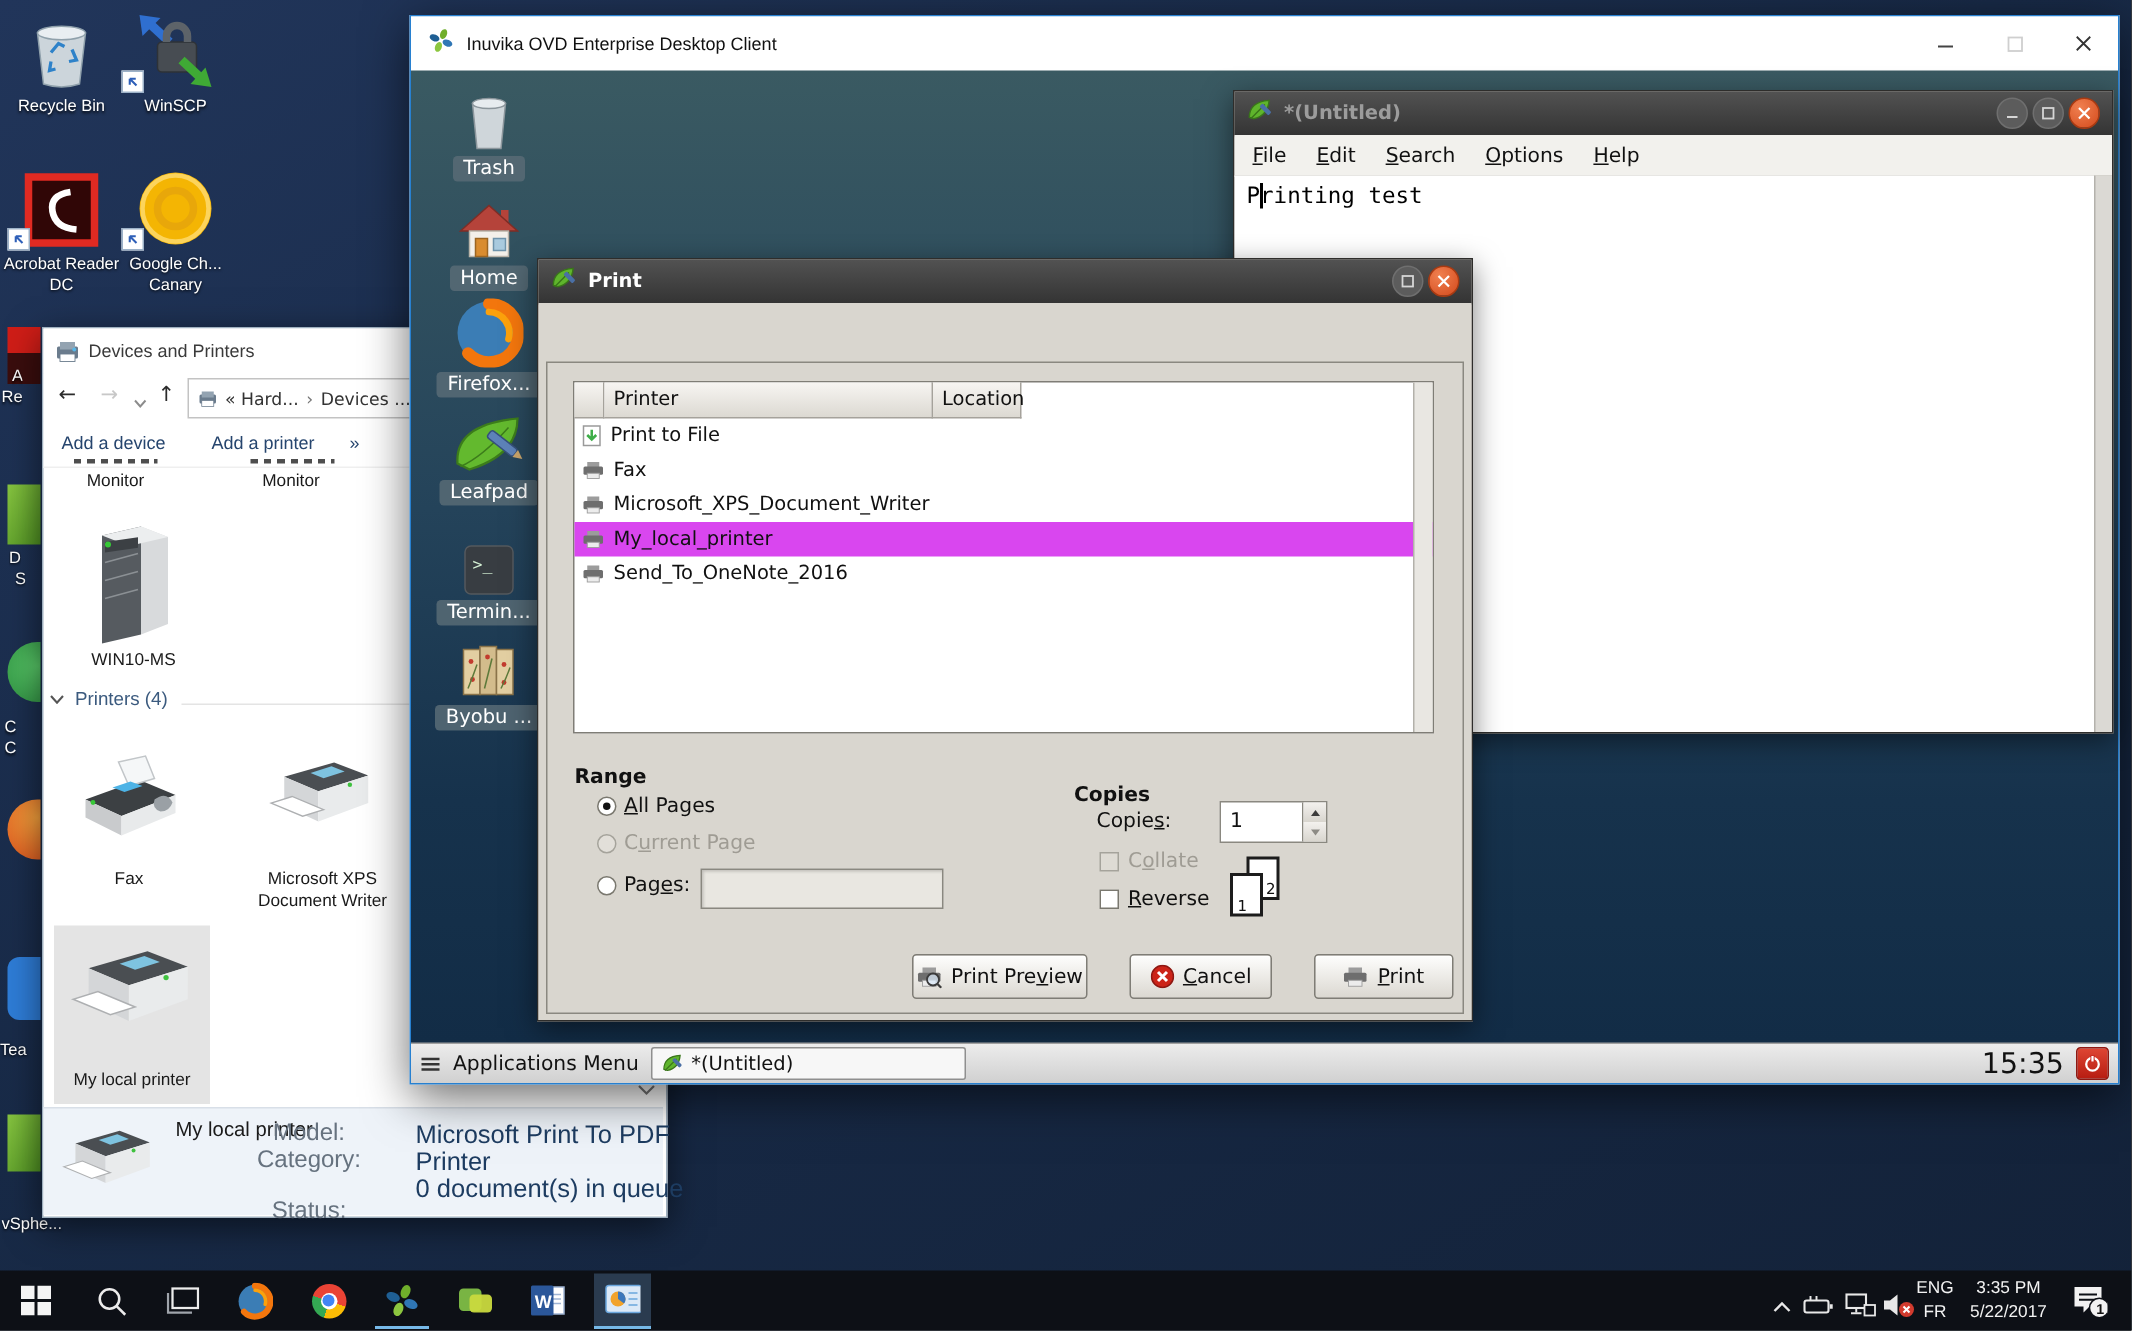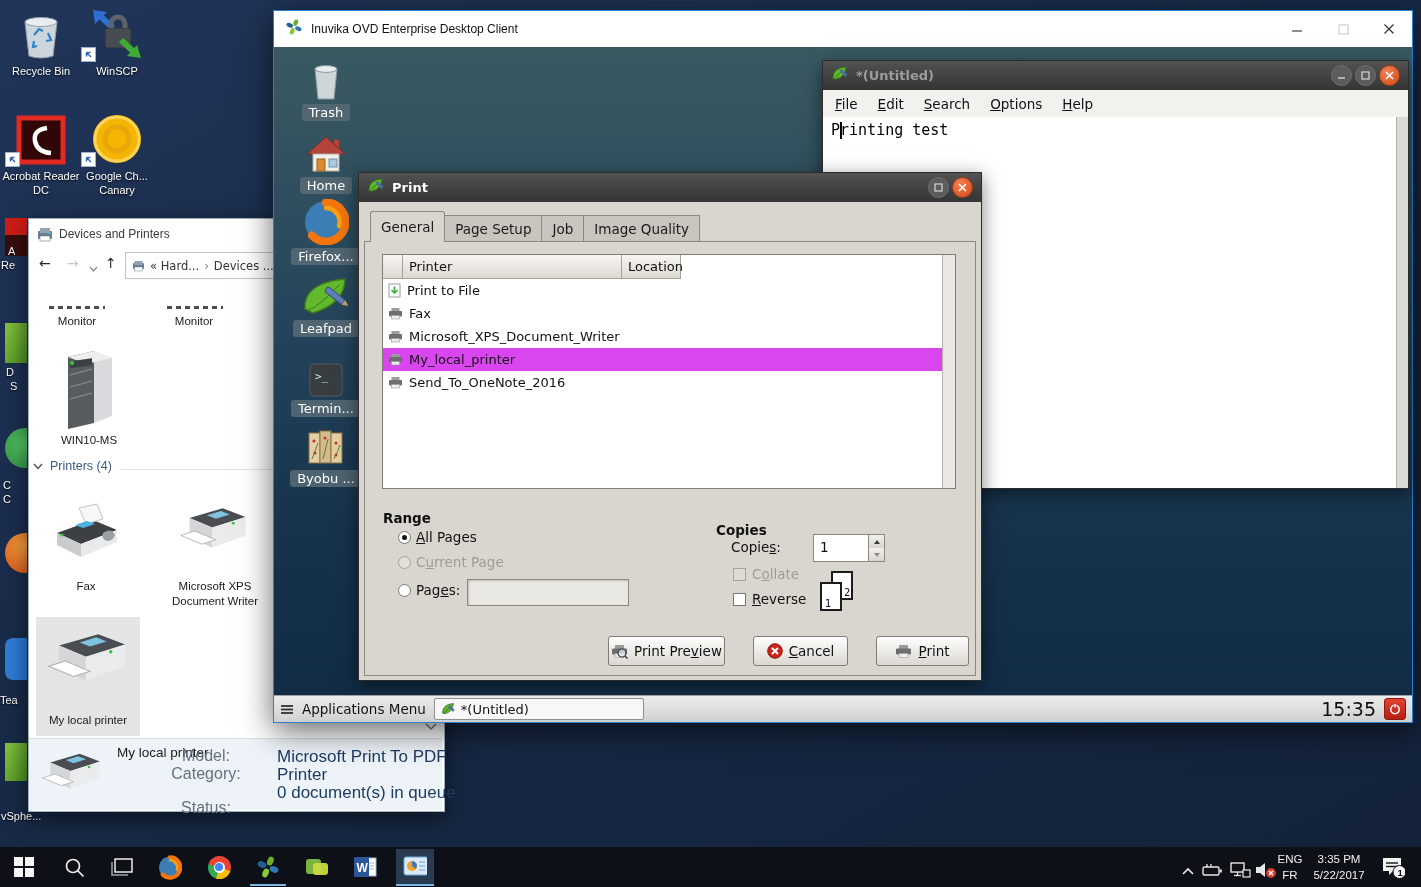--- a/index.html
+++ b/index.html
@@ -218,20 +218,25 @@
         <svg width="13" height="12">
             <rect x="1" y="3" width="11" height="6" rx="1" fill="#6b7c8d"></rect>
             <rect x="2.5" y="1" width="8" height="4" fill="#93a3b1"></rect>
             <rect x="2.5" y="7" width="8" height="4" fill="#fff" stroke="#6b7c8d" stroke-width=".5"></rect>
           </svg>
         <span>« Hard...</span>
         <span style="color:#777">›</span>
         <span>Devices ...</span>
       </div>
     </div>
+    <div class="dw-toolbar">
+      <span class="dw-cmd" style="left:12px">Add a device</span>
+      <span class="dw-cmd" style="left:112px">Add a printer</span>
+      <span class="dw-cmd" style="left:204px">»</span>
+    </div>
 
     <div class="clipline" style="left:20px;top:87px;width:56px"></div>
     <div class="clipline" style="left:138px;top:87px;width:56px"></div>
     <div class="dw-item-label" style="left:2px;top:95px;width:92px">Monitor</div>
     <div class="dw-item-label" style="left:119px;top:95px;width:92px">Monitor</div>
 
     <span class="abs" style="left:29px;top:126px">
       <svg width="62" height="86" viewBox="0 0 62 86">
           <polygon points="10,12 36,6 36,78 10,84" fill="#565b60"></polygon>
           <polygon points="36,6 54,13 54,71 36,78" fill="#d8dadc"></polygon>
@@ -483,26 +488,20 @@
               </svg>
             </span>
           <span class="tbtn close">
               <svg width="9" height="9">
                 <path d="M1 1 L8 8 M8 1 L1 8" stroke="#fff" stroke-width="1.5"></path>
               </svg>
             </span>
         </span>
       </div>
       <div class="pd-body">
-        <div class="tabrow">
-          <div class="tab active">General</div>
-          <div class="tab">Page Setup</div>
-          <div class="tab">Job</div>
-          <div class="tab">Image Quality</div>
-        </div>
         <div class="pd-panel">
           <div class="pt-table">
             <div class="pt-header">
               <div class="pt-hcell" style="width:20px"></div>
               <div class="pt-hcell" style="width:219px">Printer</div>
               <div class="pt-hcell" style="width:59px">Location</div>
             </div>
             <div class="pt-row">
               <svg width="13" height="15">
                   <rect x="1" y="1" width="11" height="13" fill="#fff" stroke="#9a9a9a"></rect>

